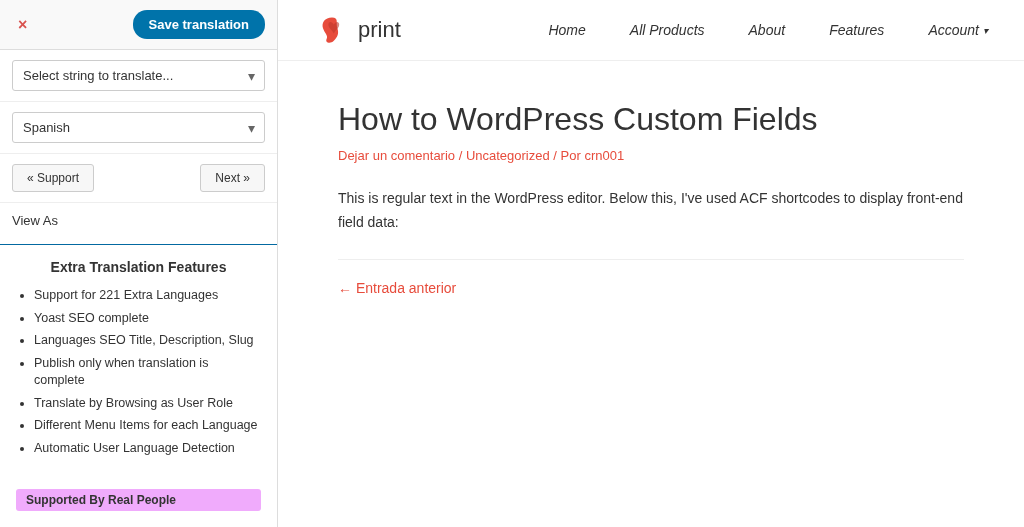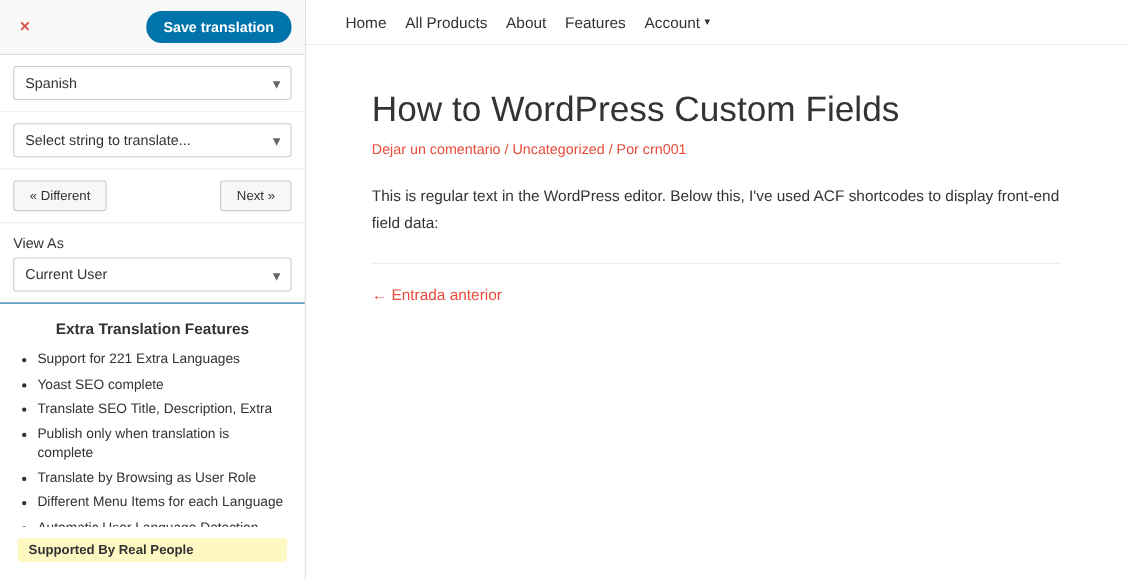--- a/index.html
+++ b/index.html
@@ -130,21 +130,21 @@
 
     .extra-features ul li {
       font-size: 12.5px;
       color: #333;
       margin-bottom: 5px;
       line-height: 1.4;
     }
 
     .supported-badge {
       margin: 10px 16px 16px;
-      background: #fef9c3;
+      background: #f0abfc;
       border-radius: 3px;
       padding: 4px 10px;
       display: inline-block;
       font-size: 12px;
       font-weight: 600;
       color: #333;
     }
 
     
     #main-content {
@@ -176,21 +176,22 @@
 
     .logo-text {
       font-size: 22px;
       font-weight: 400;
       color: #333;
     }
 
     .site-nav {
       display: flex;
       align-items: flex-end;
-      gap: 17px;
+      gap: 44px;
+      font-style: italic;
     }
 
     .site-nav a {
       text-decoration: none;
       color: #333;
       font-size: 14px;
     }
 
     .account-link {
       display: flex;
@@ -255,70 +256,73 @@
       font-size: 14px;
     }
   </style>
 </head>
 <body>
 
 <div id="left-panel">
   <div class="top-bar">
     <button class="close-btn">×</button>
     <button class="save-btn">Save translation</button>
+  </div>
+
+  <div class="panel-section">
+    <div class="select-wrapper">
+      <select>
+        <option>Select string to translate...</option>
+      </select>
+    </div>
   </div>
 
   <div class="panel-section">
     <div class="select-wrapper">
       <select>
         <option>Spanish</option>
       </select>
     </div>
   </div>
 
-  <div class="panel-section">
-    <div class="select-wrapper">
-      <select>
-        <option>Select string to translate...</option>
-      </select>
-    </div>
-  </div>
-
   <div class="nav-btns">
-    <button class="nav-btn">« Different</button>
+    <button class="nav-btn">« Support</button>
     <button class="nav-btn">Next »</button>
   </div>
 
   <div class="view-as-section">
     <div class="view-as-label">View As</div>
-    <div class="select-wrapper">
-      <select>
-        <option>Current User</option>
-      </select>
-    </div>
   </div>
 
   <div class="extra-features">
     <h3>Extra Translation Features</h3>
     <ul>
       <li>Support for 221 Extra Languages</li>
       <li>Yoast SEO complete</li>
-      <li>Translate SEO Title, Description, Extra</li>
+      <li>Languages SEO Title, Description, Slug</li>
       <li>Publish only when translation is complete</li>
       <li>Translate by Browsing as User Role</li>
       <li>Different Menu Items for each Language</li>
       <li>Automatic User Language Detection</li>
     </ul>
   </div>
 
   <div class="supported-badge">Supported By Real People</div>
 </div>
 
 <div id="main-content">
   <header class="site-header">
+    <div class="logo-area">
+
+      <svg class="logo-icon" viewBox="0 0 40 40" fill="none" xmlns="http://www.w3.org/2000/svg">
+        <path d="M20 6 C12 6 8 12 10 18 C12 24 16 26 14 30 C12 34 18 36 22 32 C26 28 28 24 26 18 C24 12 28 6 20 6Z" fill="#e74c3c"></path>
+        <path d="M22 14 C24 10 28 10 28 14 C28 18 24 20 22 24 C20 20 16 18 16 14 C16 10 20 10 22 14Z" fill="#c0392b" opacity="0.6"></path>
+      </svg>
+      <span class="logo-text">print</span>
+    </div>
     <nav class="site-nav">
       <a href="#">Home</a>
       <a href="#">All Products</a>
       <a href="#">About</a>
       <a href="#">Features</a>
       <a href="#" class="account-link">
         <span>Account</span>
         <span style="font-size:10px;">▾</span>
       </a>
     </nav>

